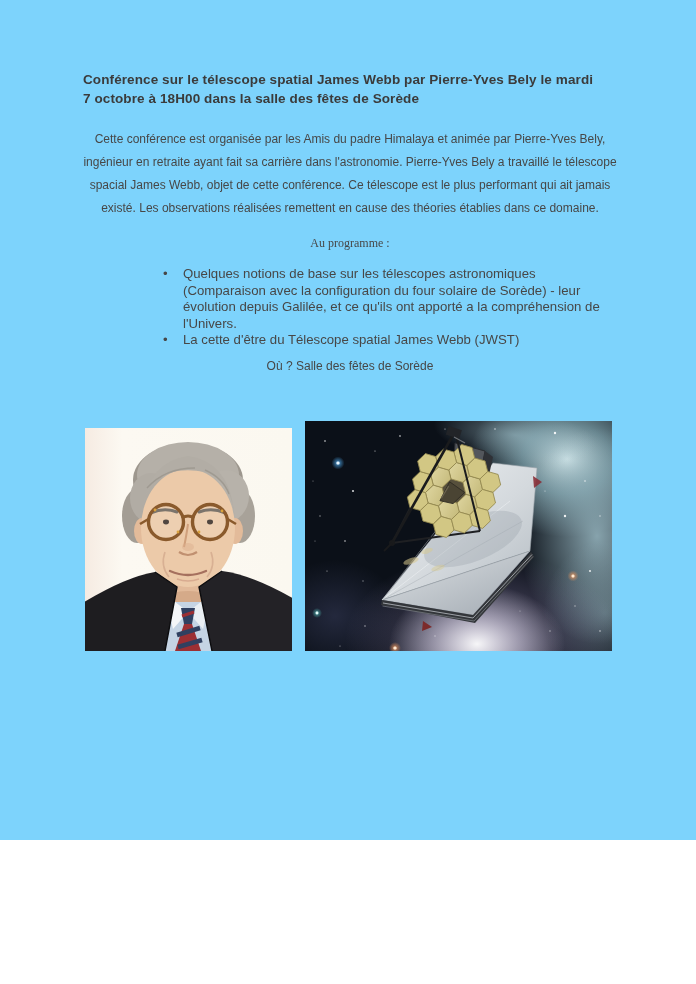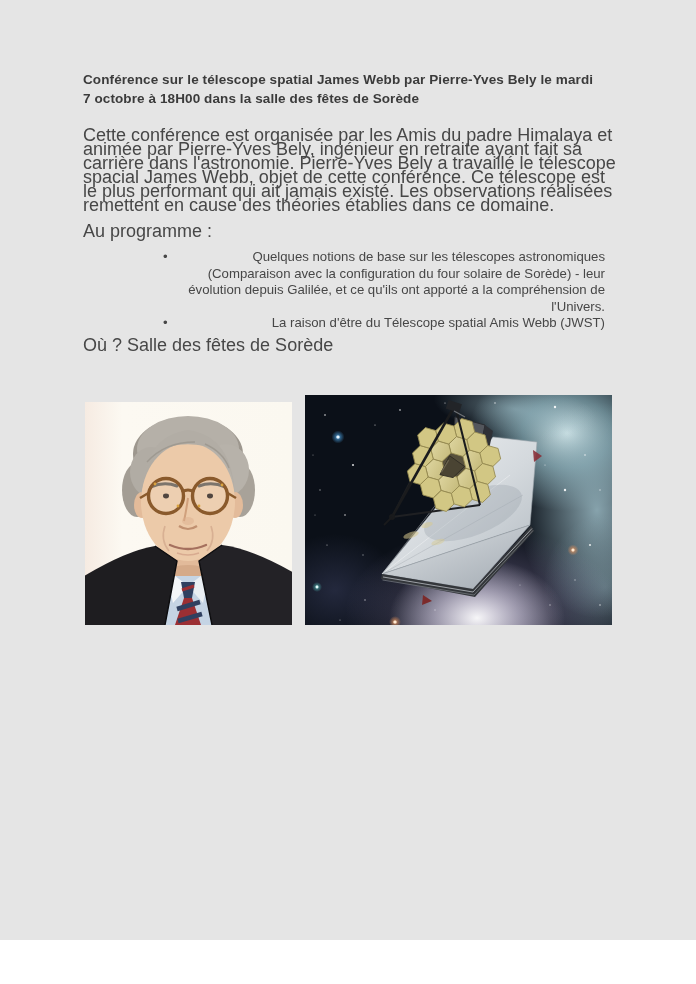--- a/index.html
+++ b/index.html
@@ -1,49 +1,49 @@
 <!DOCTYPE html>
 <html><head>
 <meta charset="utf-8">
 <style>
   html, body { margin: 0; padding: 0; background: #ffffff; }
   .page {
     position: relative;
     width: 696px;
-    height: 940px;
+    height: 840px;
     margin: 0 auto;
-    background: #e5e5e5;
+    background: #7dd3fc;
     box-sizing: border-box;
     padding: 71px 60px 0 83px;
     font-family: "Liberation Sans", "DejaVu Sans", sans-serif;
     color: #474747;
     overflow: hidden;
   }
   h1.doc-title {
     font-size: 13.5px;
     font-weight: bold;
     line-height: 18.5px;
     color: #3b3b3b;
     max-width: 516px;
     margin: 0 0 20px 0;
     letter-spacing: 0.1px;
   }
   p.body-text {
-    font-size: 18px;
-    line-height: 14px;
+    font-size: 12px;
+    line-height: 23px;
     margin: 0 0 12px 0;
     max-width: 534px;
-  }
-  p.heading-line { margin: 0 0 11px 0; }
+    text-align: center;
+  }
+  p.heading-line { margin: 0 0 11px 0; font-family: Liberation Serif, serif; }
   ul.programme {
     list-style: none;
     margin: 0 0 6px 0;
     padding: 0 0 0 100px;
     max-width: 524px;
-    text-align: right;
   }
   ul.programme li {
     position: relative;
     font-size: 13.2px;
     line-height: 16.6px;
     max-width: 422px;
     margin: 0;
   }
   ul.programme li::before {
     content: "\2022";
@@ -70,21 +70,21 @@
 <div class="page">
 
   <h1 class="doc-title">Conférence sur le télescope spatial James Webb par Pierre-Yves Bely le mardi 7 octobre à 18H00 dans la salle des fêtes de Sorède</h1>
 
   <p class="body-text">Cette conférence est organisée par les Amis du padre Himalaya et animée par Pierre-Yves Bely, ingénieur en retraite ayant fait sa carrière dans l'astronomie. Pierre-Yves Bely a travaillé le télescope spacial James Webb, objet de cette conférence. Ce télescope est le plus performant qui ait jamais existé. Les observations réalisées remettent en cause des théories établies dans ce domaine.</p>
 
   <p class="body-text heading-line">Au programme :</p>
 
   <ul class="programme">
     <li>Quelques notions de base sur les télescopes astronomiques (Comparaison avec la configuration du four solaire de Sorède) - leur évolution depuis Galilée, et ce qu'ils ont apporté a la compréhension de l'Univers.</li>
-    <li>La raison d'être du Télescope spatial Amis Webb (JWST)</li>
+    <li>La cette d'être du Télescope spatial James Webb (JWST)</li>
   </ul>
 
   <p class="body-text where-line">Où ? Salle des fêtes de Sorède</p>
 
   <div class="figures">
 
     <div class="figure">
       <svg width="207" height="223" viewBox="0 0 207 223" xmlns="http://www.w3.org/2000/svg">
         <defs>
           <linearGradient id="pbg" x1="0" y1="0" x2="1" y2="0">

